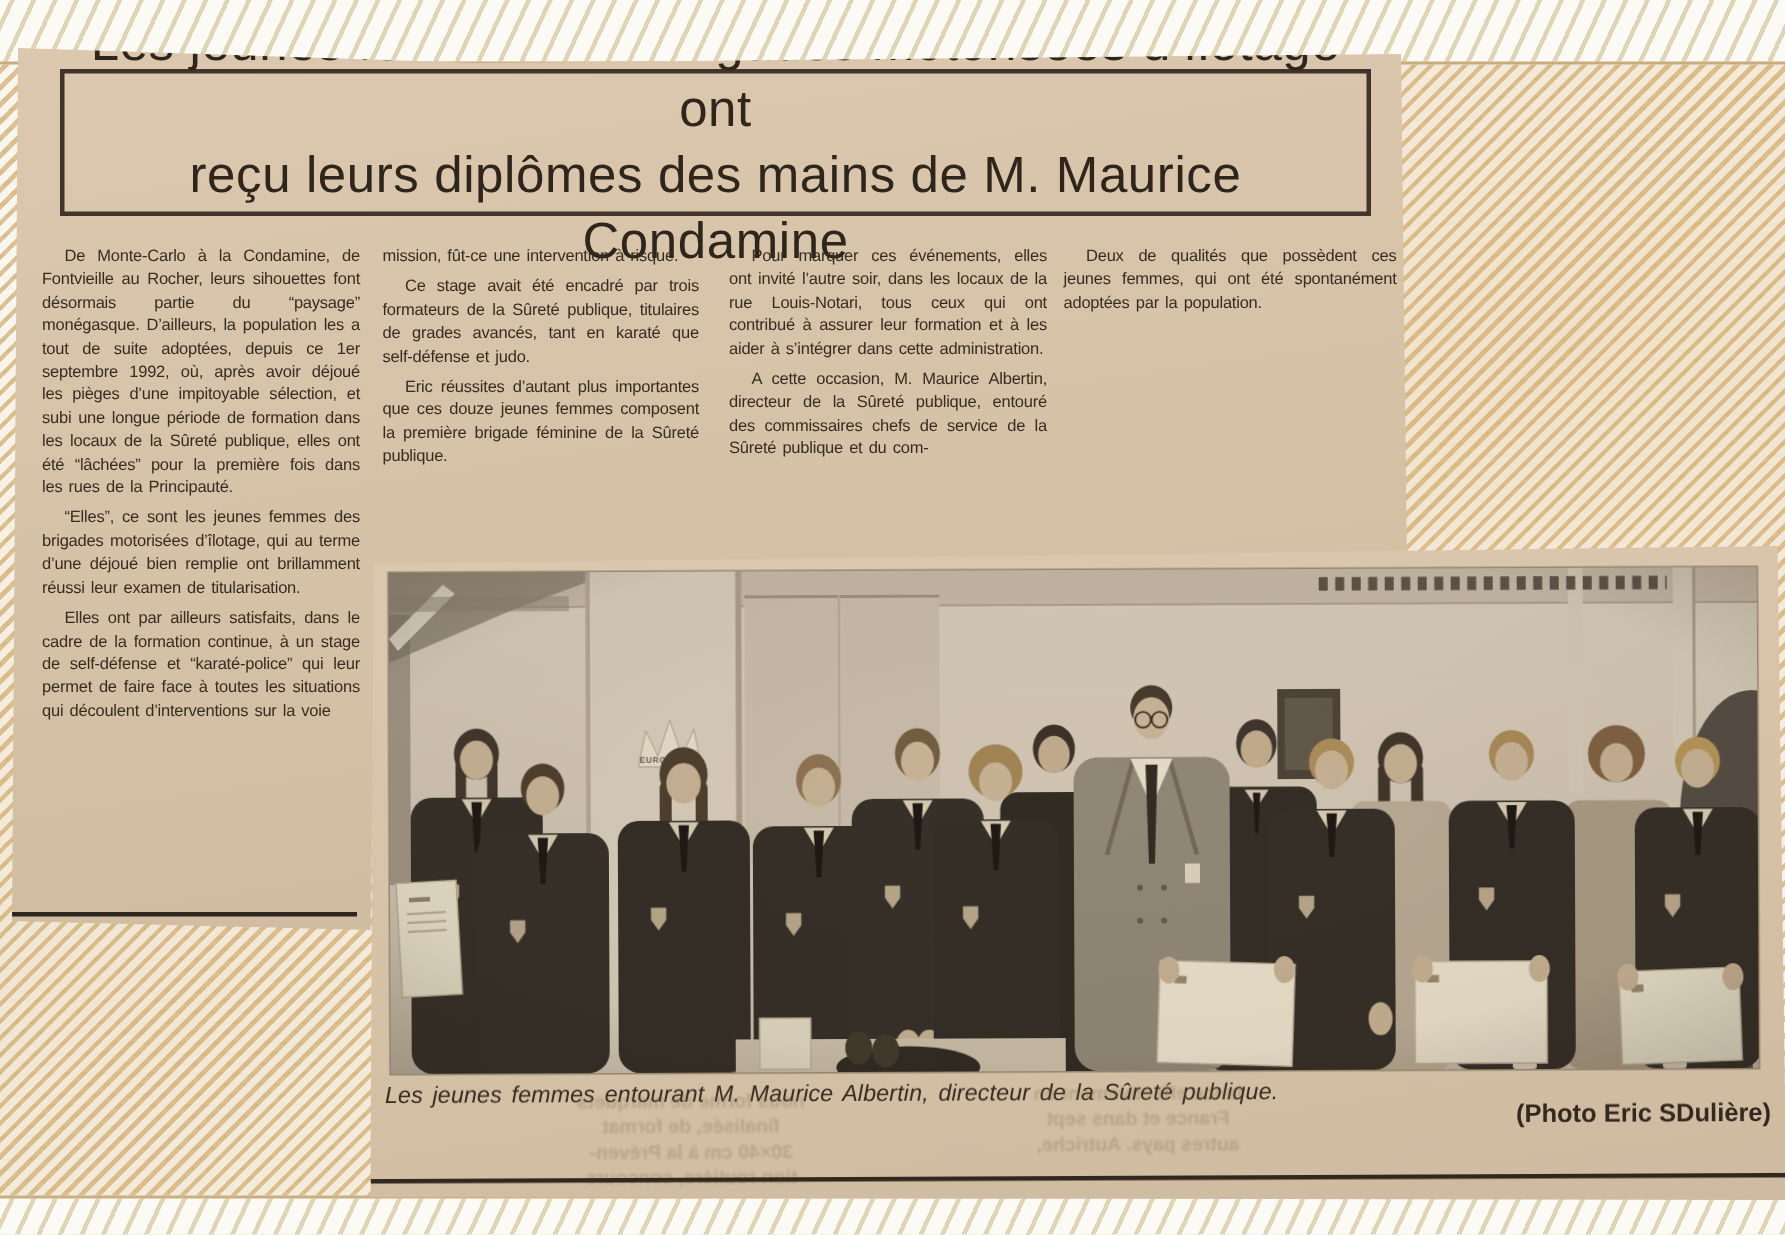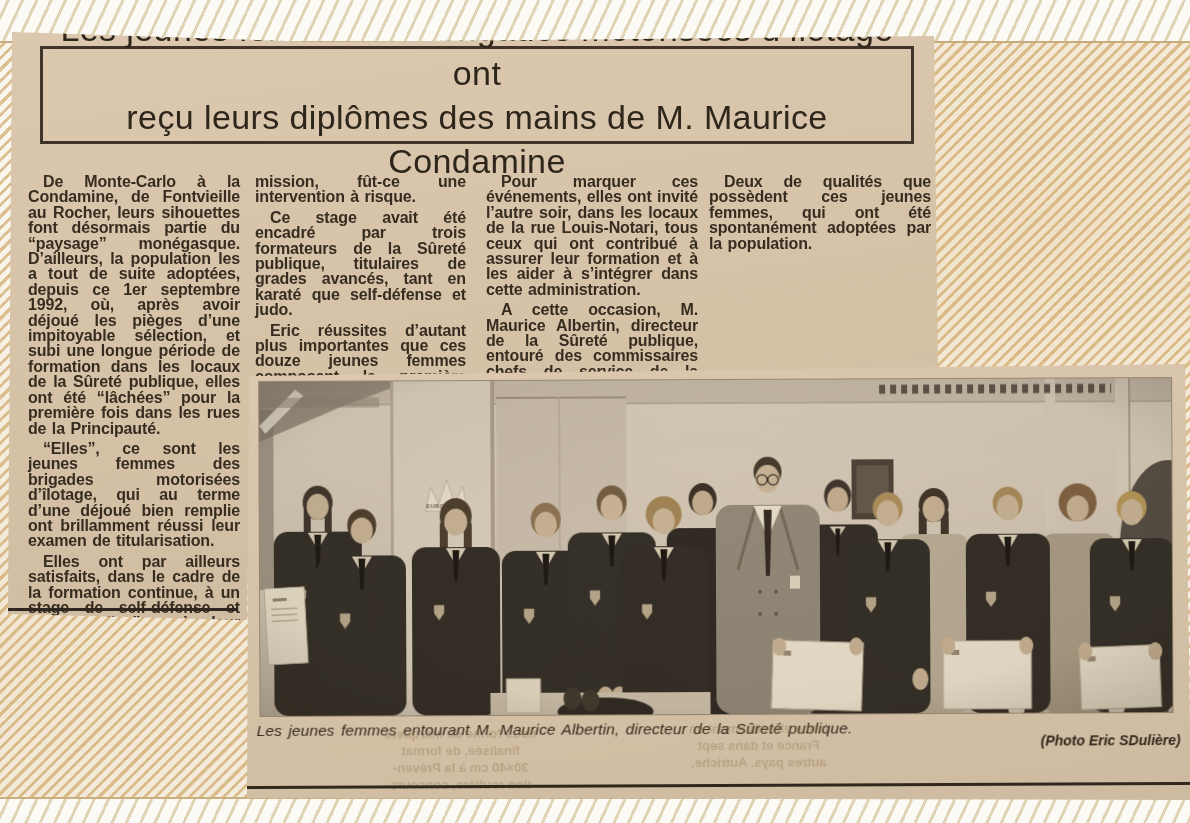--- a/index.html
+++ b/index.html
@@ -29,37 +29,37 @@
   .pieceB{left:246px;top:366px;width:944px;height:442px;transform:rotate(-0.25deg);
     clip-path:polygon(4px 8px,940px 0px,944px 436px,0px 430px);}
 
   
   .headline-box{position:absolute;left:32px;top:16px;width:868px;height:92px;
     border:3px solid #41342a;display:flex;flex-direction:column;justify-content:center;
     text-align:center;}
   .headline-box .hl{font-size:34px;line-height:44px;font-weight:400;color:#2e251b;letter-spacing:.4px;}
 
   
-  .col{position:absolute;top:144px;color:#372c20;font-size:16px;line-height:15.4px;
-    font-weight:700;text-align:justify;letter-spacing:-.15px;word-spacing:1.2px;}
+  .col{position:absolute;top:134px;color:#372c20;font-size:11px;line-height:15.4px;
+    font-weight:400;text-align:justify;letter-spacing:-.15px;word-spacing:1.2px;}
   .col p{margin:0 0 5px 0;text-indent:15px;}
   .col p.cont{text-indent:0;}
   .col1{left:20px;width:212px;height:446px;}
   .col2{left:247px;width:211px;height:212px;}
   .col3{left:478px;width:212px;height:212px;}
   .col4{left:701px;width:222px;height:212px;}
   .col1-rule{position:absolute;left:0px;top:578px;width:230px;height:3px;background:#2e2620;}
 
   
   .photo-frame{position:absolute;left:14px;top:14px;width:912px;height:334px;
     background:#cfc5b6;outline:1px solid rgba(70,58,42,.45);}
   .photo-frame svg{display:block;}
   .caption{position:absolute;left:10px;top:354px;width:720px;font-style:italic;
     font-size:15.5px;color:#352a1e;letter-spacing:.1px;word-spacing:2px;}
-  .credit{position:absolute;right:10px;top:368px;font-size:14px;font-weight:700;color:#33281d;font-style:italic;}
+  .credit{position:absolute;right:10px;top:368px;font-size:17px;font-weight:700;color:#33281d;}
   .bottom-rule{position:absolute;left:0;top:418px;width:944px;height:2.5px;background:#30271d;}
   .ghost{position:absolute;transform:scaleX(-1);filter:blur(.7px);opacity:.30;
     color:#7e6847;font-weight:700;font-size:13px;line-height:17px;text-align:center;}
   .ghost.g1{left:74px;top:358px;width:280px;}
   .ghost.g2{left:392px;top:354px;width:240px;}
 </style>
 </head>
 <body>
 
 <div class="scene">

